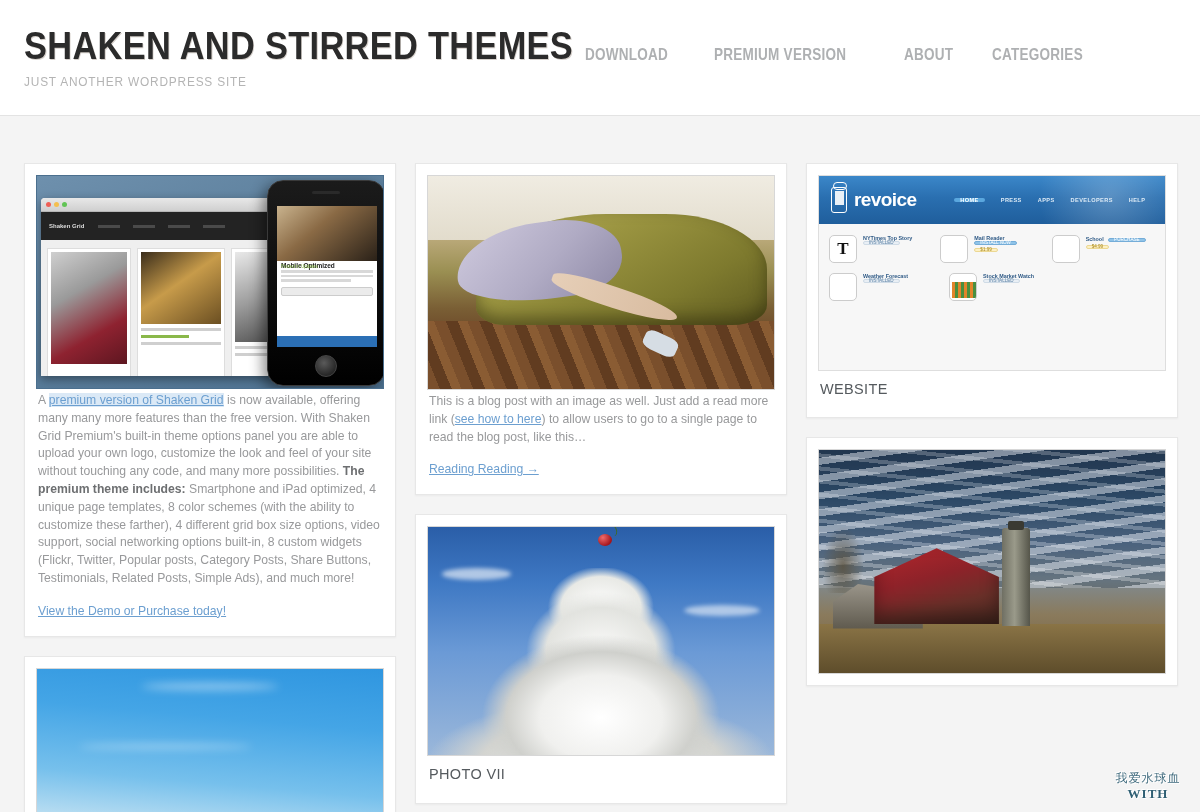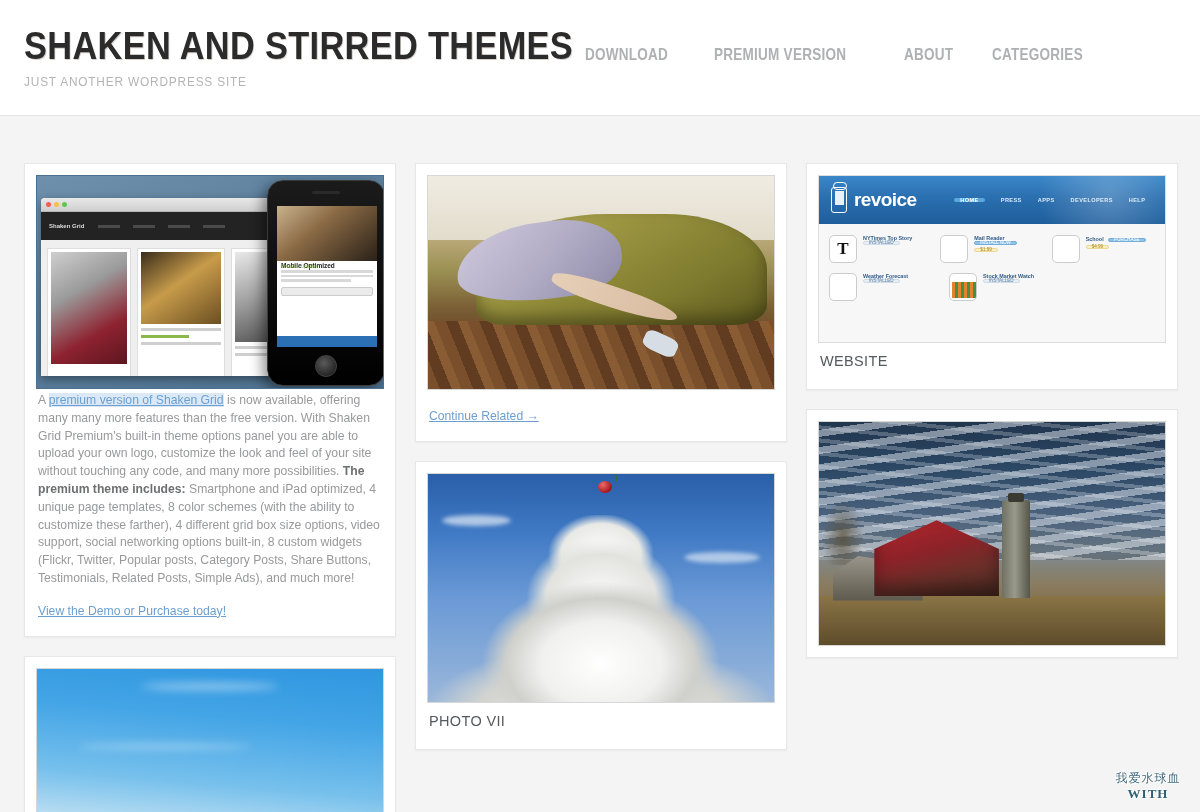--- a/index.html
+++ b/index.html
@@ -206,21 +206,21 @@
     transform: rotate(18deg);
   }
   .photo-fashion .sock {
     position:absolute; left:62%; top:74%; width:10%; height:9%;
     background:#d6dde4; border-radius:30%; transform: rotate(25deg);
   }
   .photo-fashion .floor { position:absolute; left:0; bottom:0; right:0; height:32%;
     background: repeating-linear-gradient(68deg,#7a4f2c 0 11px,#613c20 11px 22px, #8a5c33 22px 31px); }
 
   
-  .site-shot { height: 168px; background:#c2410c; border:1px solid #dedede; }
+  .site-shot { height: 196px; background:#c2410c; border:1px solid #dedede; }
   .site-shot .hdr {
     height: 48px;
     background: linear-gradient(180deg,#3b87c9 0%, #2a6fb0 45%, #1f5e9c 100%);
     display:flex; align-items:center; padding:0 12px; position:relative; overflow:hidden;
   }
   .site-shot .hdr:after {
     content:""; position:absolute; right:-30px; top:-40px; width:170px;height:120px;
     background: radial-gradient(circle,rgba(255,255,255,.22),rgba(255,255,255,0) 68%);
   }
   .site-shot .phone-ico {
@@ -433,21 +433,24 @@
     <article class="card">
       <div class="thumb photo-fashion">
         <span class="wall"></span>
         <span class="floor"></span>
         <span class="sofa"></span>
         <span class="body"></span>
         <span class="legs"></span>
         <span class="sock"></span>
       </div>
       <div class="card-body">
-        <a class="readmore">Continue Related →</a>
+        <p class="entry-text">
+          <span>This is a blog post with an image as well. Just add a read more link (</span><a class="inline-link">see how to here</a><span>) to allow users to go to a single page to read the blog post, like this…</span>
+        </p>
+        <a class="readmore">Reading Reading →</a>
       </div>
     </article>
 
     <article class="card">
       <div class="thumb photo-cloud">
         <span class="wisp1"></span>
           <span class="wisp2"></span>
         <span class="base"></span>
         <span class="mass"></span>
         <span class="stem"></span>

